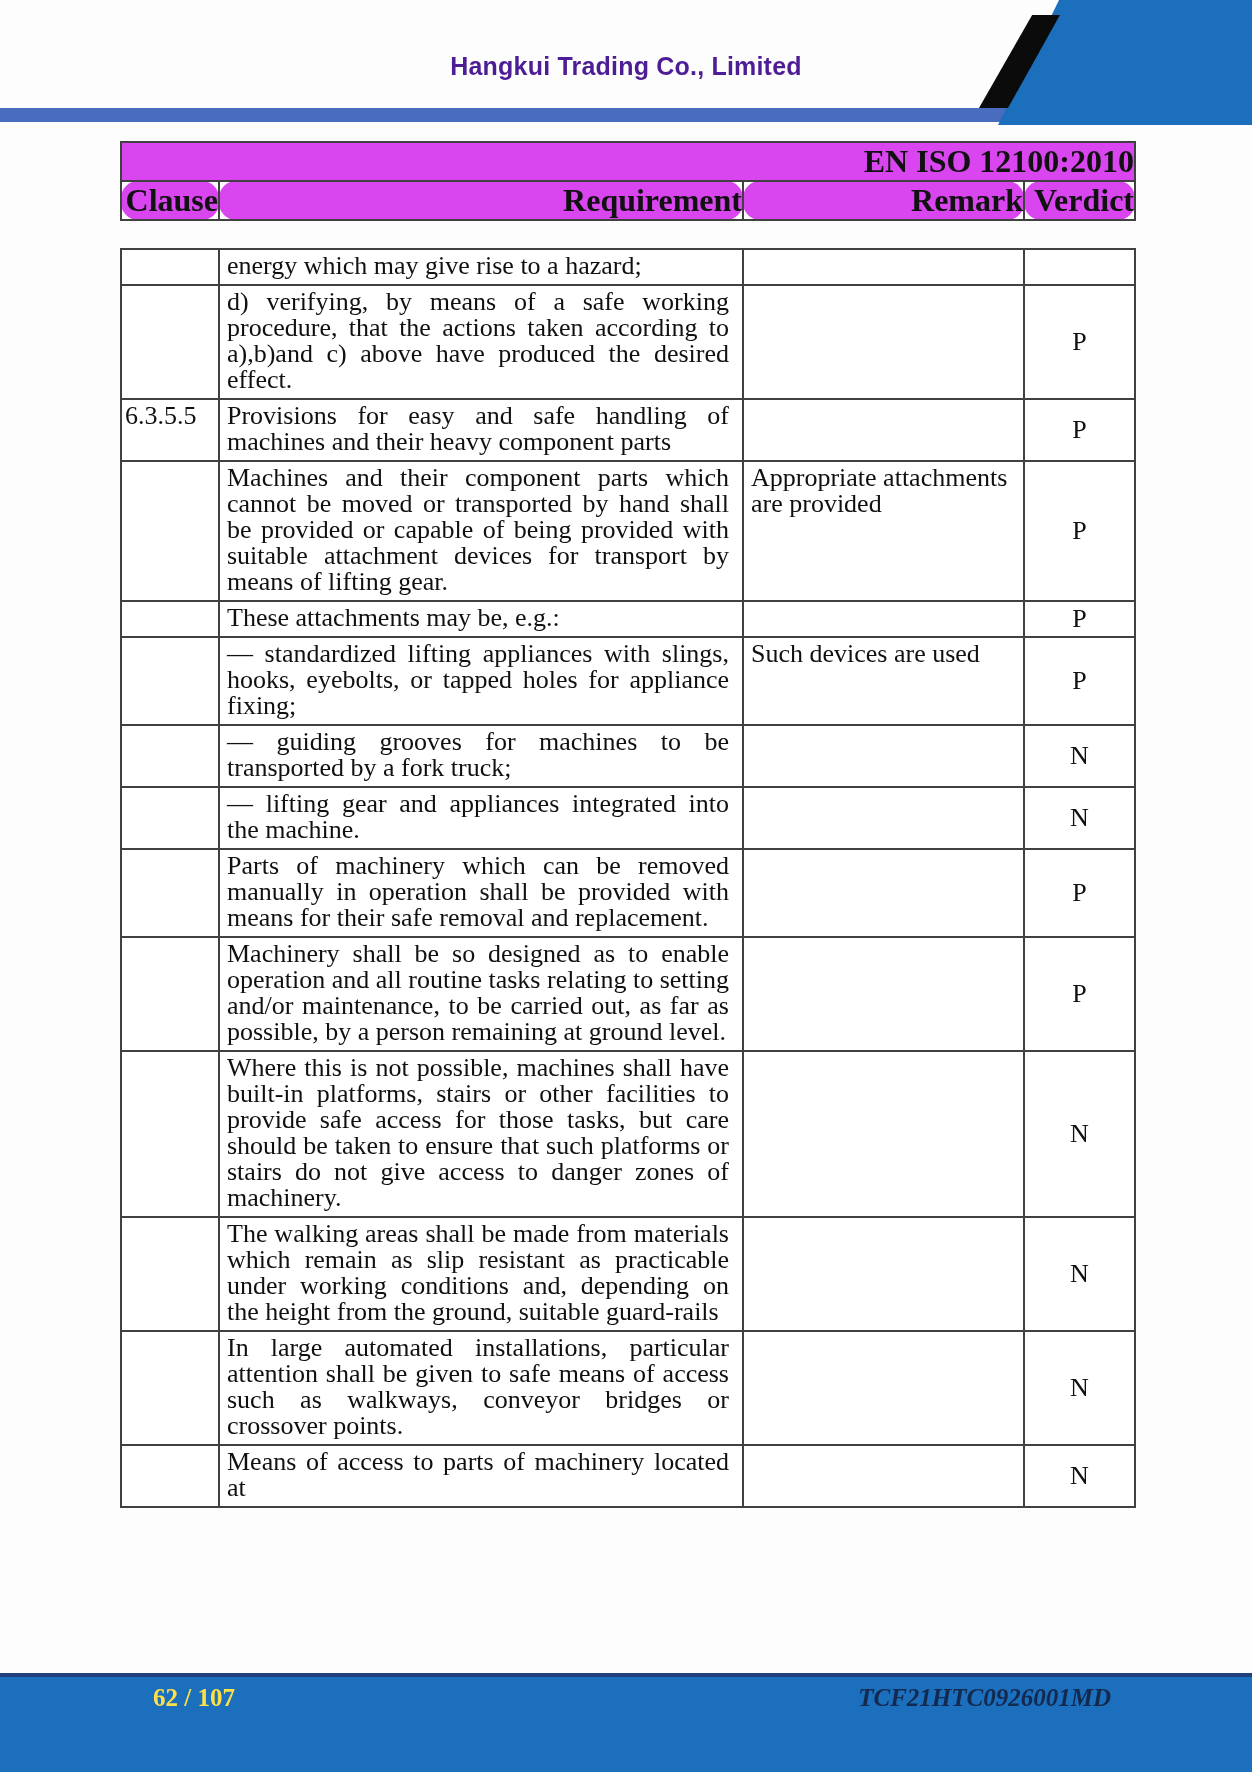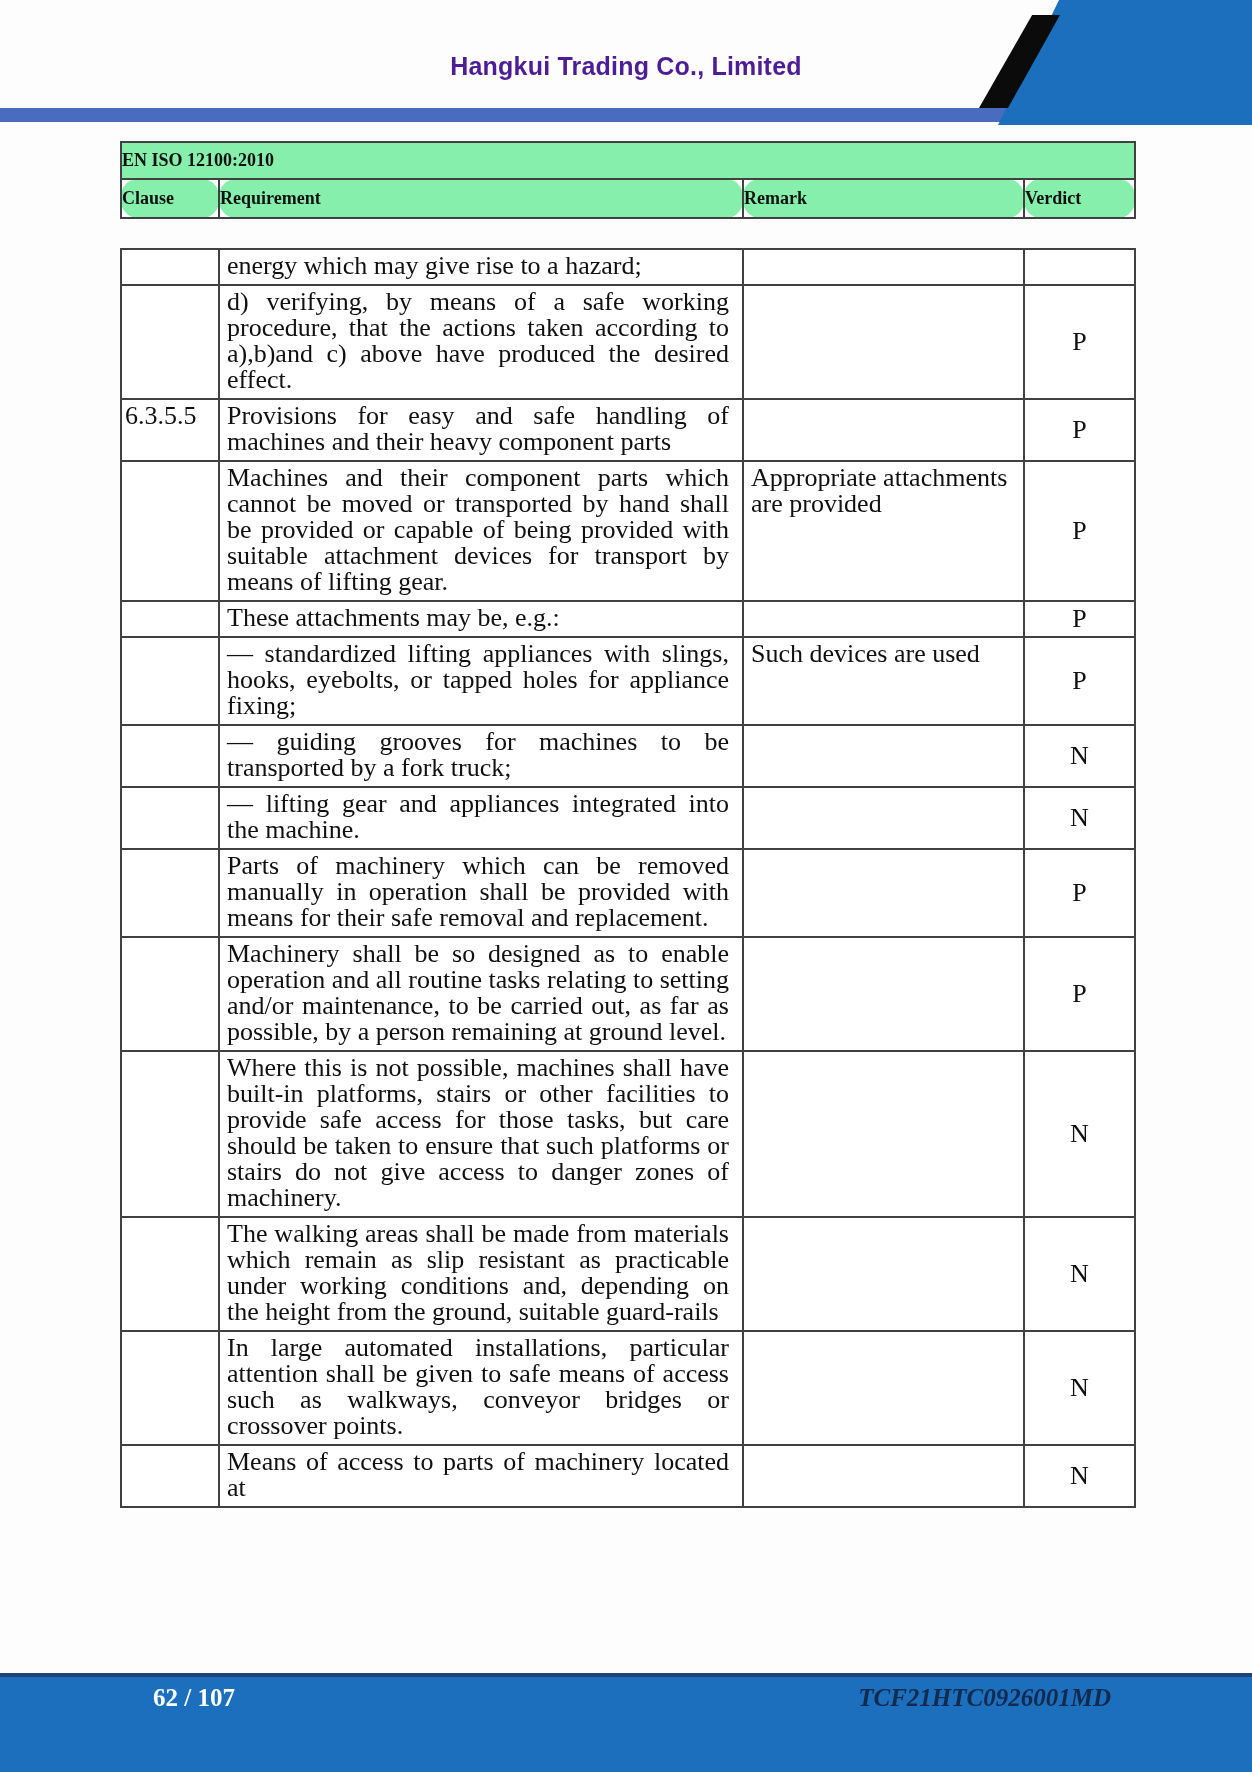--- a/index.html
+++ b/index.html
@@ -36,23 +36,23 @@
     clip-path:polygon(27.2% 12%, 36.4% 12%, 19.2% 86.4%, 9.6% 86.4%);
   }
 
   
   table{border-collapse:collapse;table-layout:fixed;}
   .head-table{
     position:absolute;left:120px;top:141px;width:1014px;
   }
   .head-table td{
     border:2px solid #414141;
-    background:#86efac;
-    text-align:left;vertical-align:middle;
-    font-weight:bold;font-size:18px;color:#111;
+    background:#d946ef;
+    text-align:right;vertical-align:middle;
+    font-weight:bold;font-size:32px;color:#111;
     padding:0;
   }
   .head-table .std-title-row td{height:35px;}
   .head-table .col-head-row td{height:37px;border-radius:17px;}
 
   .body-table{
     position:absolute;left:120px;top:248px;width:1014px;
     background:#fff;
   }
   .body-table td{
@@ -69,21 +69,21 @@
 
   
   .footer-band{
     position:absolute;left:0;top:1673px;width:1252px;height:99px;
     background:#1b6fbd;
     border-top:4px solid #20417c;
     box-sizing:border-box;
   }
   .footer-band .page-num{
     position:absolute;left:153px;top:7px;
-    font-weight:bold;font-size:25px;color:#ffffff;
+    font-weight:bold;font-size:25px;color:#fde047;
   }
   .footer-band .doc-code{
     position:absolute;right:141px;top:7px;
     font-weight:bold;font-size:25px;color:#13294e;font-style:italic;
   }
 </style>
 </head>
 <body>
 
 <div class="page">

